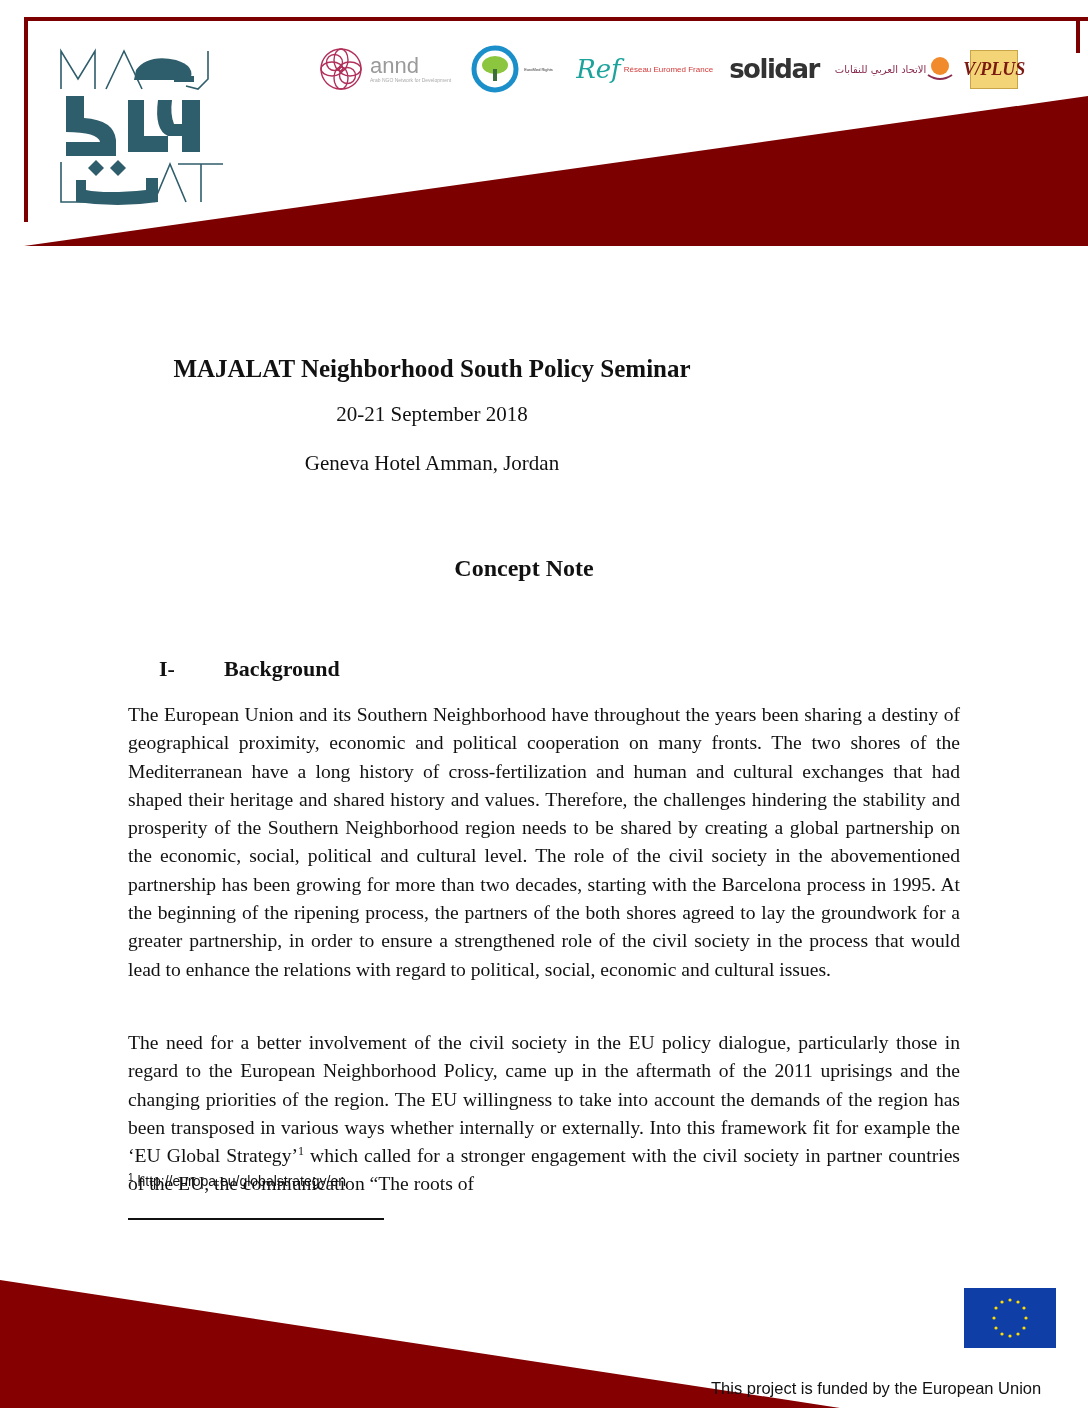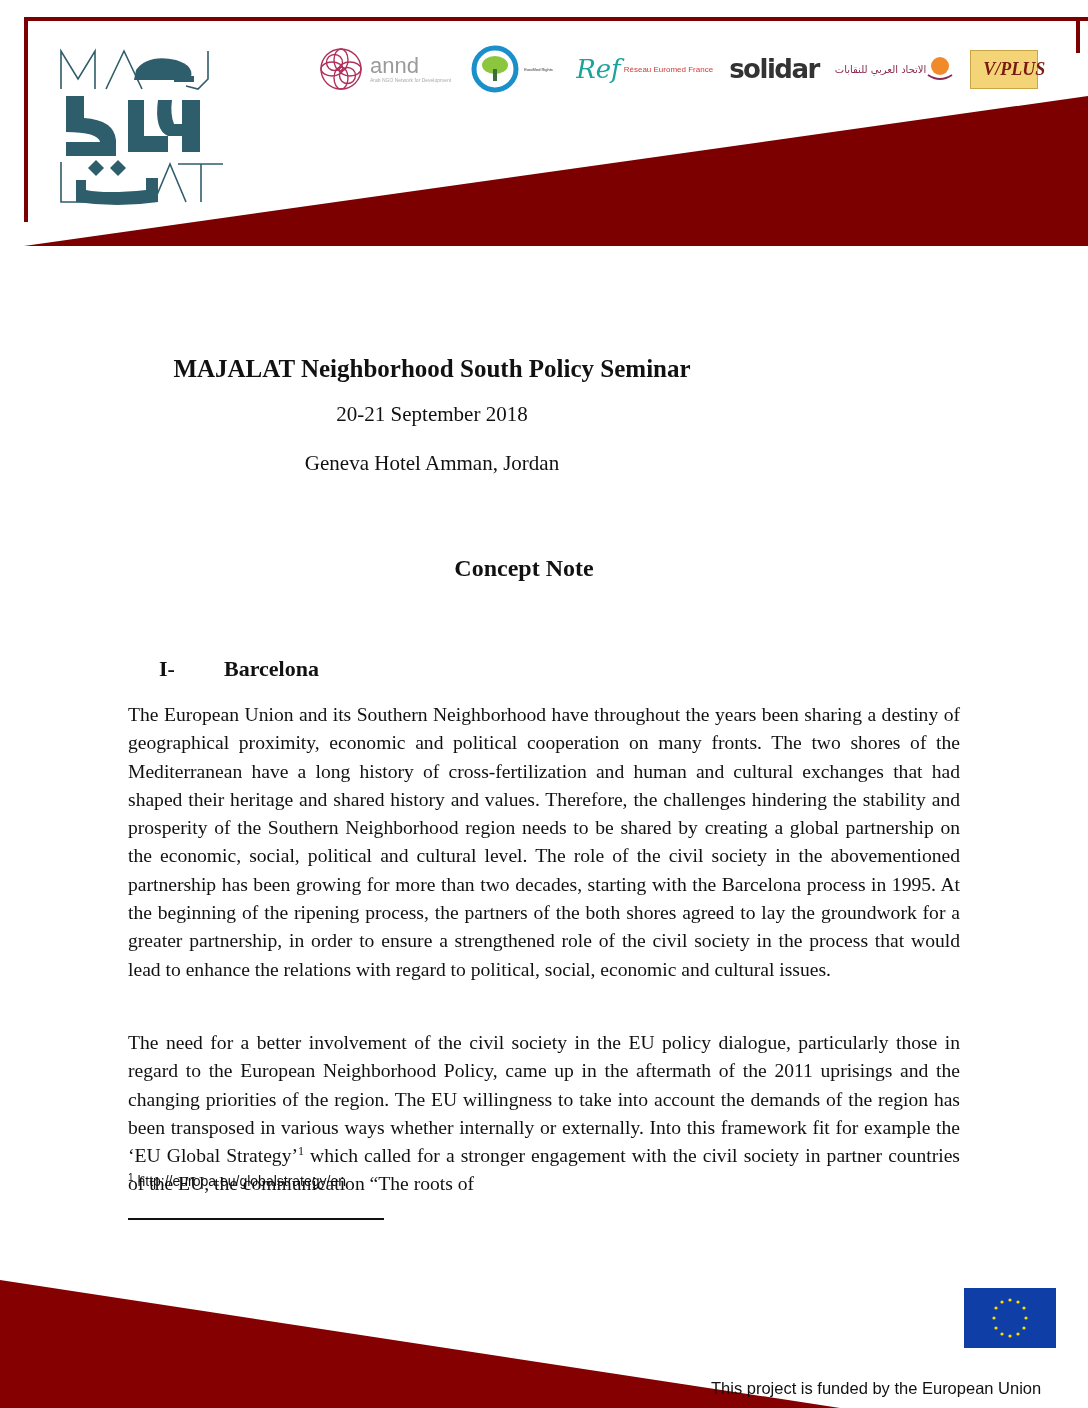--- a/index.html
+++ b/index.html
@@ -17,21 +17,21 @@
 
     .partner-logos { position: absolute; left: 316px; top: 44px; height: 50px; display: flex; align-items: center; }
     .plogo { display: flex; align-items: center; margin-right: 16px; }
     .annd-word { font-family: "Liberation Sans", sans-serif; color: #9a9a9a; font-size: 22px; line-height: 22px; }
     .annd-sub { font-family: "Liberation Sans", sans-serif; color: #aaa; font-size: 5px; line-height: 7px; }
     .eurorights-text { font-family: "Liberation Sans", sans-serif; font-size: 4px; line-height: 5px; color: #333; margin-left: 5px; width: 36px; }
     .ref-word { font-family: "DejaVu Serif", serif; font-style: italic; color: #1ba39c; font-size: 26px; line-height: 26px; }
     .ref-sub { font-family: "Liberation Sans", sans-serif; color: #d23a3a; font-size: 8px; margin-left: 3px; }
     .solidar { font-family: "DejaVu Sans", sans-serif; font-weight: bold; font-size: 26px; color: #333; letter-spacing: -1.5px; }
     .arab-union { font-family: "DejaVu Sans", sans-serif; font-size: 10px; color: #8a2b4f; }
-    .vplus { width: 46px; height: 37px; background: #f3d476; border: 1px solid #c9a548; display: flex; align-items: center; justify-content: center; color: #7a1a10; font-family: "Liberation Serif", serif; font-weight: bold; font-style: italic; font-size: 18px; padding-left: 20px; }
+    .vplus { width: 46px; height: 37px; background: #f3d476; border: 1px solid #c9a548; display: flex; align-items: center; justify-content: center; color: #7a1a10; font-family: "Liberation Serif", serif; font-weight: bold; font-style: italic; font-size: 18px; }
 
     .title-block { position: absolute; left: 0; top: 352px; width: 864px; text-align: center; }
     .doc-title { font-weight: bold; font-size: 25px; margin: 0; line-height: 34px; }
     .doc-date { font-size: 21px; margin-top: 14px; line-height: 28px; }
     .doc-venue { font-size: 21px; margin-top: 21px; line-height: 28px; }
     .doc-subtitle { font-weight: bold; font-size: 24px; position: absolute; top: 552px; width: 1048px; text-align: center; line-height: 32px; }
 
     .section-heading { position: absolute; top: 654px; left: 159px; font-weight: bold; font-size: 22px; line-height: 30px; display: flex; }
     .section-num { width: 65px; }
 
@@ -133,21 +133,21 @@
 
 <div class="title-block">
   <h1 class="doc-title">MAJALAT Neighborhood South Policy Seminar</h1>
   <div class="doc-date">20-21 September 2018</div>
   <div class="doc-venue">Geneva Hotel Amman, Jordan</div>
 </div>
 <div class="doc-subtitle">Concept Note</div>
 
 <div class="section-heading">
   <span class="section-num">I-</span>
-  <span>Barcelona</span>
+  <span>Background</span>
 </div>
 
 <div class="body-text para1">
   <p>The European Union and its Southern Neighborhood have throughout the years been sharing a destiny of geographical proximity, economic and political cooperation on many fronts. The two shores of the Mediterranean have a long history of cross-fertilization and human and cultural exchanges that had shaped their heritage and shared history and values. Therefore, the challenges hindering the stability and prosperity of the Southern Neighborhood region needs to be shared by creating a global partnership on the economic, social, political and cultural level. The role of the civil society in the abovementioned partnership has been growing for more than two decades, starting with the Barcelona process in 1995. At the beginning of the ripening process, the partners of the both shores agreed to lay the groundwork for a greater partnership, in order to ensure a strengthened role of the civil society in the process that would lead to enhance the relations with regard to political, social, economic and cultural issues.</p>
 </div>
 <div class="body-text para2">
   <p><span>The need for a better involvement of the civil society in the EU policy dialogue, particularly those in regard to the European Neighborhood Policy, came up in the aftermath of the 2011 uprisings and the changing priorities of the region. The EU willingness to take into account the demands of the region has been transposed in various ways whether internally or externally. Into this framework fit for example the ‘EU Global Strategy’</span><sup>1</sup><span> which called for a stronger engagement with the civil society in partner countries of the EU, the communication “The roots of</span></p>
 </div>
 
 <div class="footnote-rule"></div>

